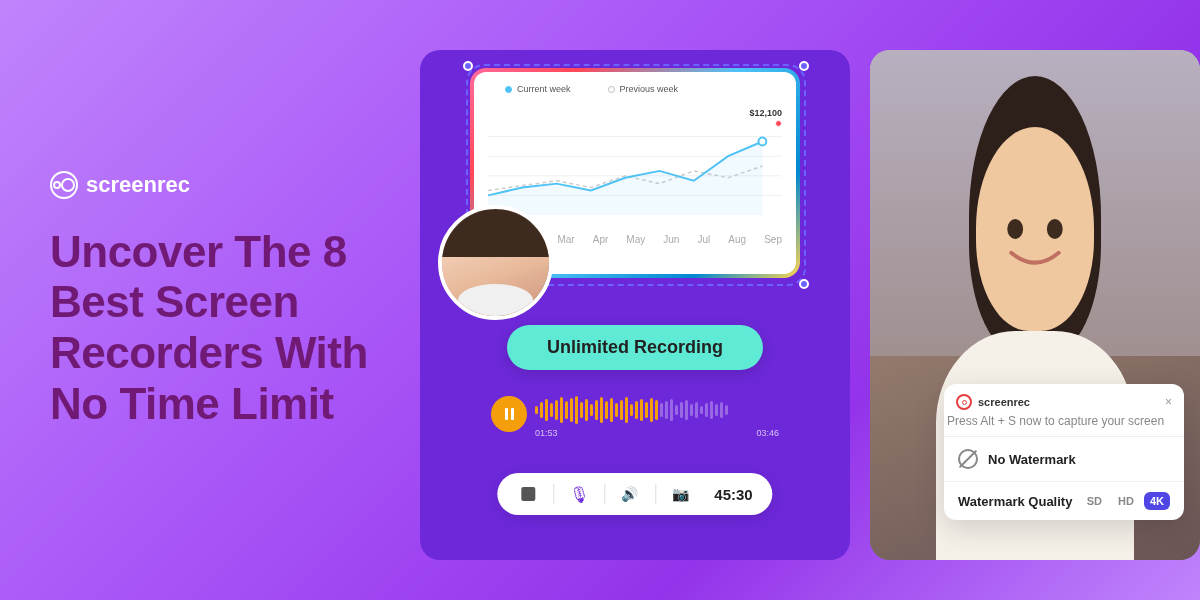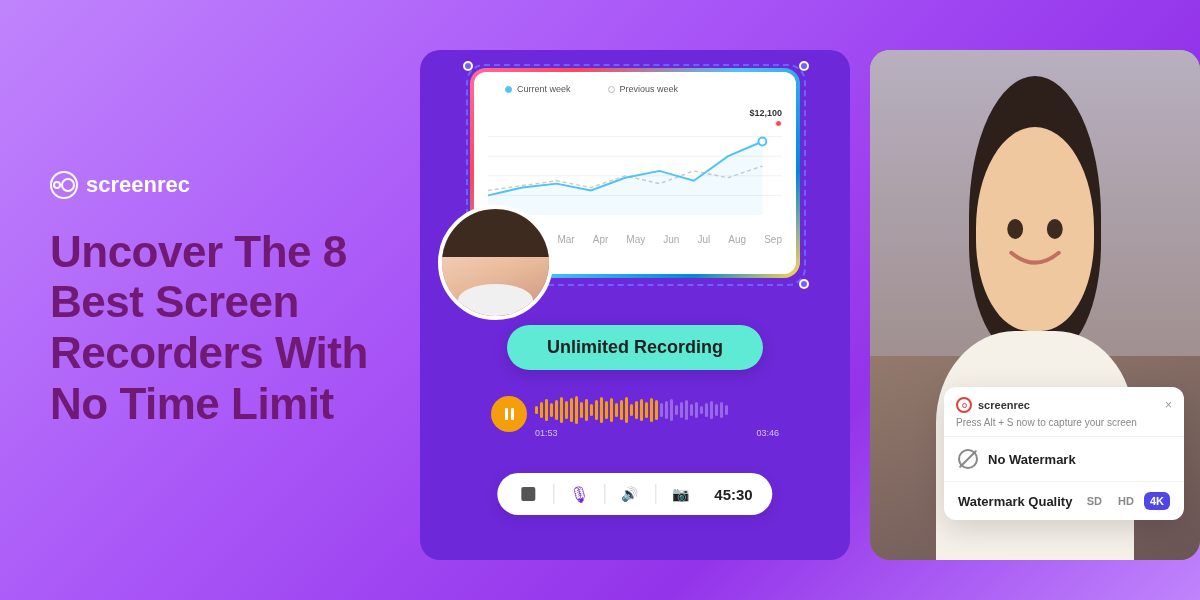--- a/index.html
+++ b/index.html
@@ -453,23 +453,23 @@
       font-size: 11px;
       font-weight: 600;
       color: #333;
     }
     .screenrec-close {
       font-size: 12px;
       color: #999;
       cursor: pointer;
     }
     .screenrec-subtitle {
-      font-size: 10px;
+      font-size: 12px;
       color: #888;
-      padding: 0 12px 8px;
+      padding: 0 3px 8px;
     }
     .screenrec-divider {
       height: 1px;
       background: #eee;
     }
     .screenrec-row {
       display: flex;
       align-items: center;
       padding: 12px 14px;
       gap: 10px;

